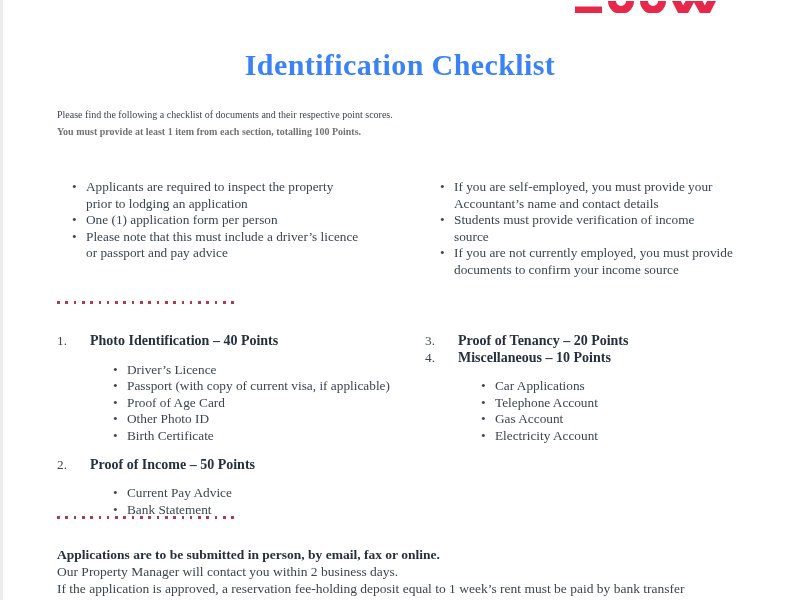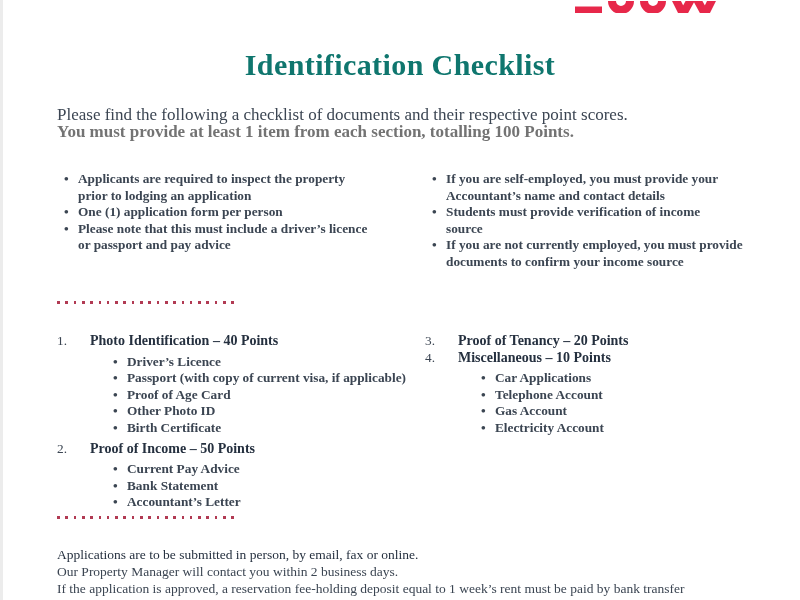--- a/index.html
+++ b/index.html
@@ -27,35 +27,35 @@
   }
 
   .title {
     position: absolute;
     top: 48px; left: 0;
     width: 100%;
     text-align: center;
     font-size: 30px;
     font-weight: 600;
     letter-spacing: 0.4px;
-    color: #0f766e;
+    color: #3b82f6;
   }
 
   .intro {
     position: absolute;
     top: 106px; left: 57px;
-    font-size: 17px;
+    font-size: 10px;
     line-height: 17px;
     white-space: nowrap;
   }
   .intro .bold-line { font-weight: bold; color: #737373; }
 
   ul.notes, ul.sec-items {
     list-style: none;
-    margin: 4px; padding: 0; font-weight: bold;
+    margin: 12px; padding: 0;
   }
   ul.notes li, ul.sec-items li {
     position: relative;
     padding-left: 17px;
     font-size: 13.3px;
     line-height: 16.6px;
     white-space: pre-line;
   }
   ul.notes li::before, ul.sec-items li::before {
     content: "\2022";
@@ -86,21 +86,21 @@
   ul.sec-items { margin-left: 53px; }
 
   .footer {
     position: absolute;
     top: 546px; left: 57px;
     width: 740px;
     font-size: 13.5px;
     line-height: 17.2px;
     white-space: nowrap;
   }
-  .footer .bold-line { font-weight: normal; color: #25303f; }
+  .footer .bold-line { font-weight: bold; color: #25303f; }
 </style>
 </head>
 <body>
 
 <div class="page">
 
   <div class="logo">
     <svg width="145" height="13" viewBox="0 0 145 13" xmlns="http://www.w3.org/2000/svg">
       <g fill="none" stroke="#e7284a" stroke-width="8">
         <path d="M0 9 H27" stroke-width="7"></path>
@@ -149,21 +149,20 @@
       <li>Other Photo ID</li>
       <li>Birth Certificate</li>
     </ul>
     <div class="sec-head">
       <span class="sec-num">2.</span>
       <span class="sec-title">Proof of Income – 50 Points</span>
     </div>
     <ul class="sec-items">
       <li>Current Pay Advice</li>
       <li>Bank Statement</li>
-      <li>Accountant’s Letter</li>
     </ul>
   </div>
 
   <div class="sections-right">
     <div class="sec-head">
       <span class="sec-num">3.</span>
       <span class="sec-title">Proof of Tenancy – 20 Points</span>
     </div>
     <div class="sec-head">
       <span class="sec-num">4.</span>

